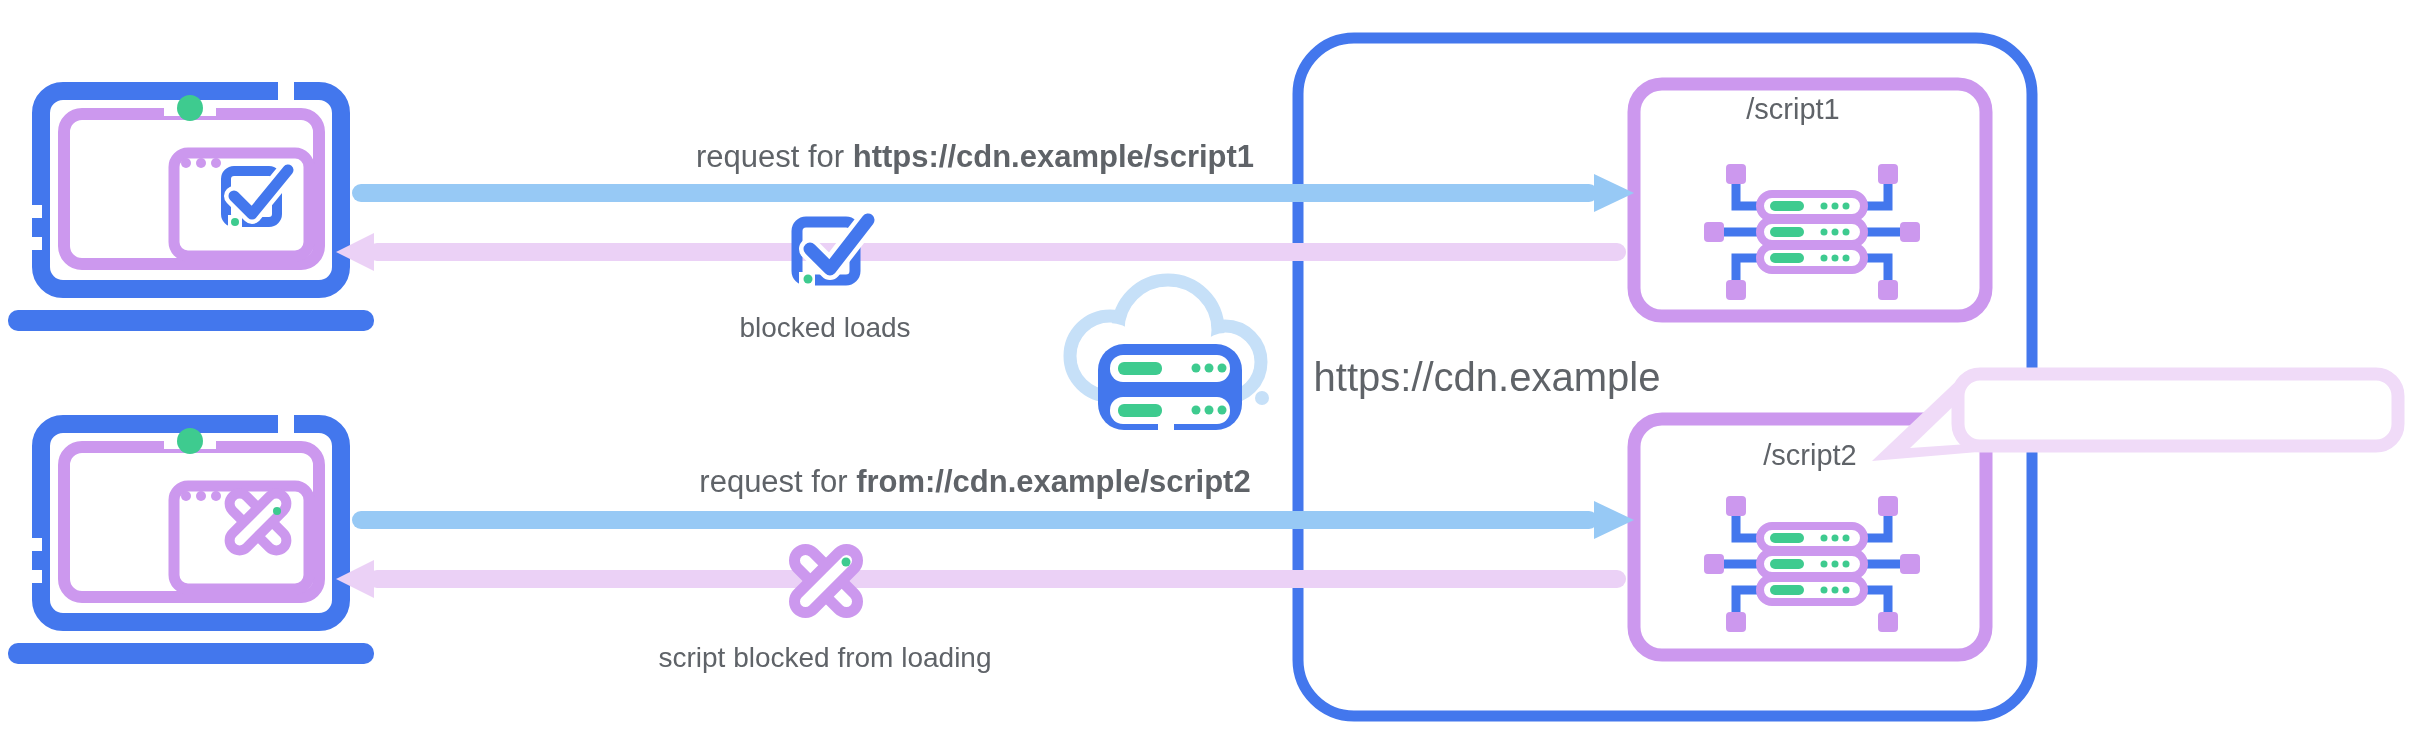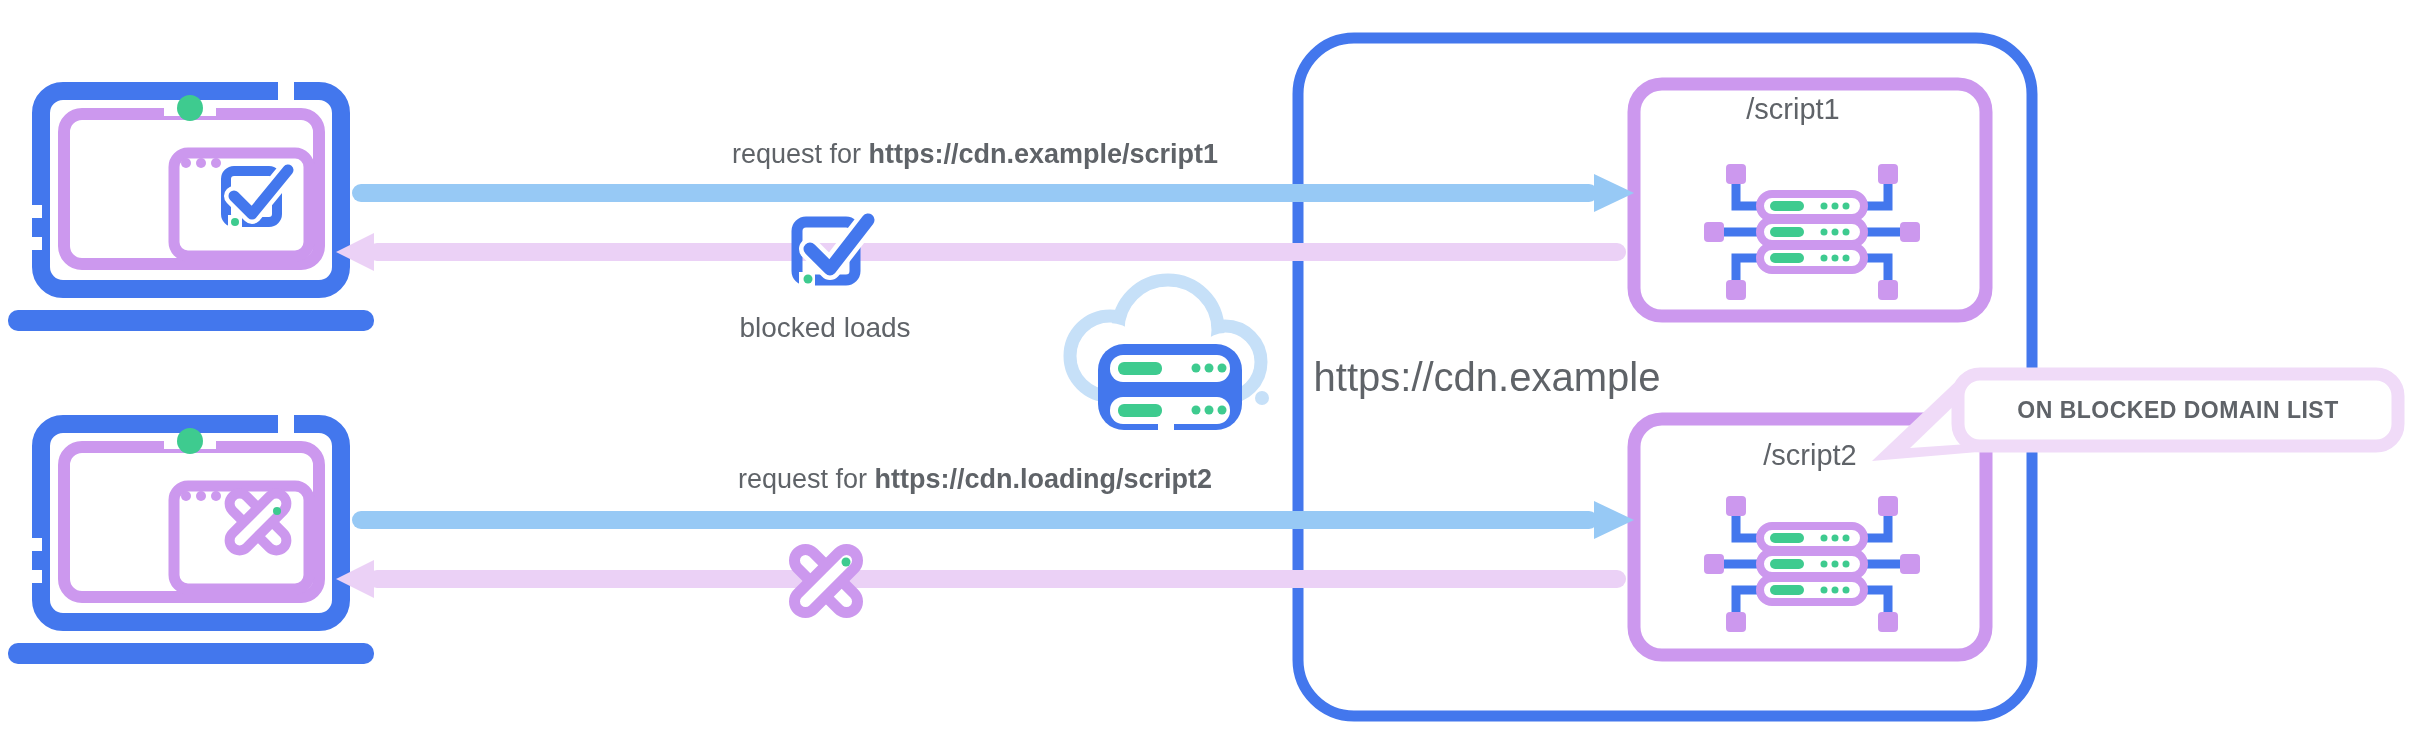--- a/index.html
+++ b/index.html
@@ -1,19 +1,19 @@
 <!DOCTYPE html>
 <html style="--blue: #4377ED; --light_blue: #97C9F5; --cloud_blue: #C6E0F8; --purple: #CC98EE; --light_purple: #EBD1F6; --callout_border: #F0DBF8; --green: #3ECB8F; --text: #5F6368;"><head>
 <meta charset="utf-8">
 <style>
   html,body{margin:0;padding:0;background:#fff}
   #stage{position:relative;width:2424px;height:748px;font-family:"Liberation Sans",sans-serif;overflow:hidden;background:#fff}
   #stage svg{position:absolute;left:0;top:0}
   .lbl{position:absolute;color:var(--text,#5F6368);line-height:1.25}
-  .req{font-size:27px;text-align:center}
+  .req{font-size:31px;text-align:center}
   .req .url{font-weight:700}
   .result{font-size:28px;text-align:center}
   .cdn-label{font-size:40px;text-align:center}
   .ep-label{font-size:29px;text-align:center}
   .callout-text{font-weight:700;font-size:23px;letter-spacing:.5px;display:flex;align-items:center;justify-content:center}
   
   .sB{stroke:var(--blue,#4377ED);fill:none}
   .fB{fill:var(--blue,#4377ED)}
   .sP{stroke:var(--purple,#CC98EE);fill:none}
   .sPw{stroke:var(--purple,#CC98EE);fill:#fff}
@@ -207,23 +207,23 @@
       <polygon points="1872,461 1966,372 1978,452" class="fCall"></polygon>
       <polygon points="1910,448 1964,396 1968,444" class="fW"></polygon>
       <rect x="1958" y="374" width="440" height="72" rx="22" class="sCall" stroke-width="13"></rect>
     </g>
   </svg>
 
   <div class="lbl req" style="left:352px;top:138px;width:1246px"><span>request for </span><span class="url">https://cdn.example/script1</span></div>
 
   <div class="lbl result" style="left:600px;top:310px;width:450px">blocked loads</div>
 
-  <div class="lbl req" style="left:352px;top:463px;width:1246px"><span>request for </span><span class="url">https://cdn.loading/script2</span></div>
-
+  <div class="lbl req" style="left:352px;top:463px;width:1246px"><span>request for </span><span class="url">from://cdn.example/script2</span></div>
+
+  <div class="lbl result" style="left:580px;top:640px;width:490px">script blocked from loading</div>
 
   <div class="lbl cdn-label" style="left:1292px;top:352px;width:390px">https://cdn.example</div>
 
   <div class="lbl ep-label" style="left:1628px;top:91px;width:330px">/script1</div>
 
   <div class="lbl ep-label" style="left:1628px;top:437px;width:364px">/script2</div>
 
-  <div class="lbl callout-text" style="left:1958px;top:374px;width:440px;height:72px">ON BLOCKED DOMAIN LIST</div>
 </div>
 
 </body></html>

